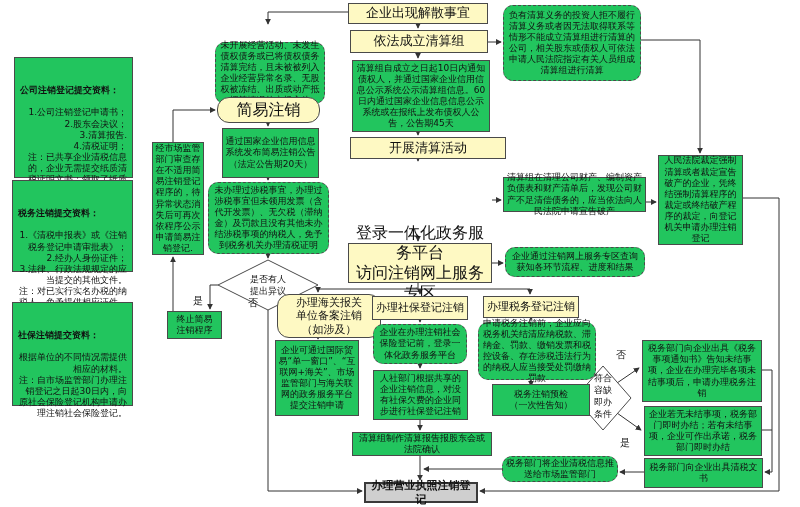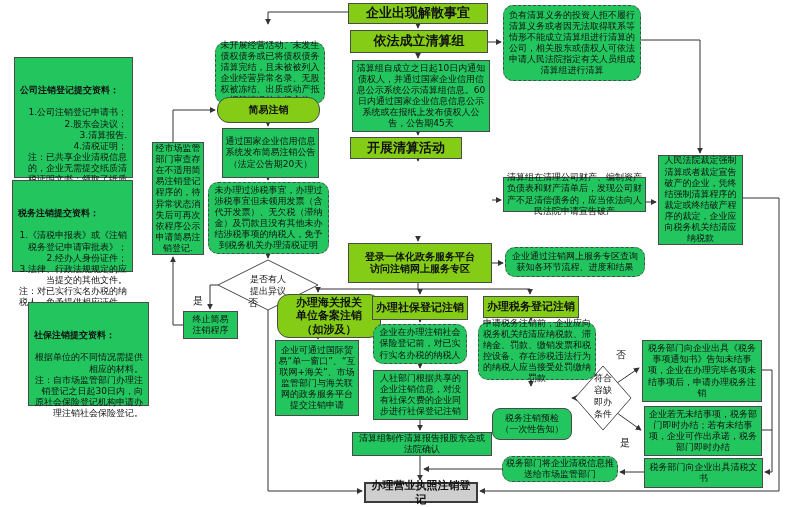--- a/index.html
+++ b/index.html
@@ -8,24 +8,24 @@
     font-family:"DejaVu Sans","Liberation Sans",sans-serif;color:#111;
   }
   #wires{position:absolute;left:0;top:0;width:800px;height:507px;}
   .node{
     position:absolute;box-sizing:border-box;background:#22c55e;border:1px solid #4a4a4a;
     font-size:9px;line-height:1.24;text-align:center;
     display:flex;align-items:center;justify-content:center;
     padding:1px 2px;white-space:pre-line;z-index:2;
   }
   .dashed{border:1px dashed #4a4a4a;border-radius:10px;}
-  .gray{background:#84cc16;font-weight:bold;}
+  .gray{background:#fef9c3;font-weight:normal;}
   .round{border-radius:12px;}
   .h13{font-size:13px;}
-  .h12{font-size:10px;}
+  .h12{font-size:16px;}
   .h11{font-size:11px;}
   .note{display:block;text-align:left;padding:16px 5px;}
   .note .t{font-weight:bold;display:block;}
   .note .b{display:block;white-space:pre-line;text-align:right;}
   .final{border:2px solid #3a3a3a;background:#cfcfcf;font-weight:bold;font-size:11px;}
   .dlabel{position:absolute;font-size:10px;z-index:3;background:transparent;}
   .dtext{position:absolute;z-index:3;font-size:9px;line-height:1.35;text-align:center;white-space:pre-line;}
 </style>
 </head>
 <body>
@@ -101,64 +101,64 @@
 4.清税证明；
 注：已共享企业清税信息的，企业无需提交纸质清税证明文书；领取了纸质版营业执照的，缴回营业执照正、副本。</span>
   </div>
   <div class="node note" style="left:12px;top:180px;width:121px;height:92px;">
     <span class="t">税务注销提交资料：</span>
     <span class="b">1.《清税申报表》或《注销税务登记申请审批表》；
 2.经办人身份证件；
 3.法律、行政法规规定的应当提交的其他文件。
 注：对已实行实名办税的纳税人，免予提供相应证件、资料或复印件。</span>
   </div>
-  <div class="node note" style="left:12px;top:302px;width:121px;height:104px;margin-left:16px;">
+  <div class="node note" style="left:12px;top:302px;width:121px;height:104px;">
     <span class="t">社保注销提交资料：</span>
     <span class="b">根据单位的不同情况需提供相应的材料。
 注：自市场监管部门办理注销登记之日起30日内，向原社会保险登记机构申请办理注销社会保险登记。</span>
   </div>
 
   <div class="node dashed" style="left:215px;top:42px;width:110px;height:62px;">未开展经营活动、未发生债权债务或已将债权债务清算完结，且未被被列入企业经营异常名录、无股权被冻结、出质或动产抵押等情况的市场主体</div>
   <div class="node gray round h12" style="left:217px;top:97px;width:103px;height:26px;">简易注销</div>
   <div class="node" style="left:222px;top:128px;width:97px;height:50px;">通过国家企业信用信息系统发布简易注销公告
 （法定公告期20天）</div>
   <div class="node" style="left:152px;top:142px;width:52px;height:113px;">经市场监管部门审查存在不适用简易注销登记程序的，待异常状态消失后可再次依程序公示申请简易注销登记.</div>
   <div class="node dashed" style="left:208px;top:182px;width:121px;height:72px;">未办理过涉税事宜，办理过涉税事宜但未领用发票（含代开发票）、无欠税（滞纳金）及罚款且没有其他未办结涉税事项的纳税人，免予到税务机关办理清税证明</div>
   <div class="dtext" style="left:238px;top:273px;width:60px;">是否有人
 提出异议</div>
-  <div class="node" style="left:183px;top:311px;width:55px;height:28px;">终止简易
+  <div class="node" style="left:167px;top:311px;width:55px;height:28px;">终止简易
 注销程序</div>
   <div class="dlabel" style="left:193px;top:294px;">是</div>
   <div class="dlabel" style="left:248px;top:296px;">否</div>
 
   <div class="node gray h13" style="left:348px;top:3px;width:140px;height:21px;">企业出现解散事宜</div>
   <div class="node gray h13" style="left:350px;top:30px;width:138px;height:23px;">依法成立清算组</div>
   <div class="node" style="left:352px;top:60px;width:138px;height:72px;">清算组自成立之日起10日内通知债权人，并通过国家企业信用信息公示系统公示清算组信息。60日内通过国家企业信息信息公示系统或在报纸上发布债权人公告，公告期45天</div>
-  <div class="node gray h13" style="left:350px;top:137px;width:112px;height:22px;">开展清算活动</div>
+  <div class="node gray h13" style="left:350px;top:137px;width:156px;height:22px;">开展清算活动</div>
   <div class="node gray h12" style="left:348px;top:243px;width:144px;height:40px;">登录一体化政务服务平台
 访问注销网上服务专区</div>
 
   <div class="node dashed" style="left:503px;top:5px;width:138px;height:76px;">负有清算义务的投资人拒不履行清算义务或者因无法取得联系等情形不能成立清算组进行清算的公司，相关股东或债权人可依法申请人民法院指定有关人员组成清算组进行清算</div>
-  <div class="node" style="left:658px;top:155px;width:85px;height:90px;">人民法院裁定强制清算或者裁定宣告破产的企业，凭终结强制清算程序的裁定或终结破产程序的裁定，企业应向税务机关结清应纳税款</div>
+  <div class="node" style="left:658px;top:155px;width:85px;height:90px;">人民法院裁定强制清算或者裁定宣告破产的企业，凭终结强制清算程序的裁定或终结破产程序的裁定，向登记机关申请办理注销登记</div>
   <div class="node" style="left:503px;top:177px;width:143px;height:35px;">清算组在清理公司财产、编制资产负债表和财产清单后，发现公司财产不足清偿债务的，应当依法向人民法院申请宣告破产</div>
   <div class="node dashed" style="left:505px;top:247px;width:140px;height:30px;">企业通过注销网上服务专区查询获知各环节流程、进度和结果</div>
 
   <div class="node gray round h11" style="left:277px;top:294px;width:104px;height:44px;">办理海关报关
 单位备案注销
 （如涉及）</div>
   <div class="node gray h11" style="left:372px;top:296px;width:96px;height:24px;">办理社保登记注销</div>
   <div class="node gray h11" style="left:483px;top:296px;width:96px;height:22px;">办理税务登记注销</div>
 
   <div class="node" style="left:275px;top:340px;width:84px;height:76px;">企业可通过国际贸易“单一窗口”、“互联网+海关”、市场监管部门与海关联网的政务服务平台提交注销申请</div>
 
-  <div class="node dashed" style="left:373px;top:324px;width:94px;height:40px;">企业在办理注销社会保险登记前，对已实行实名办税的纳税人</div>
+  <div class="node dashed" style="left:373px;top:324px;width:94px;height:40px;">企业在办理注销社会保险登记前，登录一体化政务服务平台</div>
   <div class="node" style="left:373px;top:370px;width:95px;height:50px;">人社部门根据共享的企业注销信息，对没有社保欠费的企业同步进行社保登记注销</div>
 
   <div class="node dashed" style="left:478px;top:322px;width:118px;height:58px;">申请税务注销前，企业应向税务机关结清应纳税款、滞纳金、罚款、缴销发票和税控设备、存在涉税违法行为的纳税人应当接受处罚缴纳罚款</div>
-  <div class="node" style="left:492px;top:408px;width:80px;height:32px;border-radius:8px;">税务注销预检
+  <div class="node" style="left:492px;top:384px;width:98px;height:32px;">税务注销预检
 （一次性告知）</div>
   <div class="dtext" style="left:585px;top:372px;width:36px;">符合
 容缺
 即办
 条件</div>
   <div class="dlabel" style="left:616px;top:348px;">否</div>
   <div class="dlabel" style="left:620px;top:436px;">是</div>
 
   <div class="node" style="left:642px;top:340px;width:120px;height:62px;">税务部门向企业出具《税务事项通知书》告知未结事项，企业在办理完毕各项未结事项后，申请办理税务注销</div>
   <div class="node" style="left:644px;top:406px;width:118px;height:50px;">企业若无未结事项，税务部门即时办结；若有未结事项，企业可作出承诺，税务部门即时办结</div>

